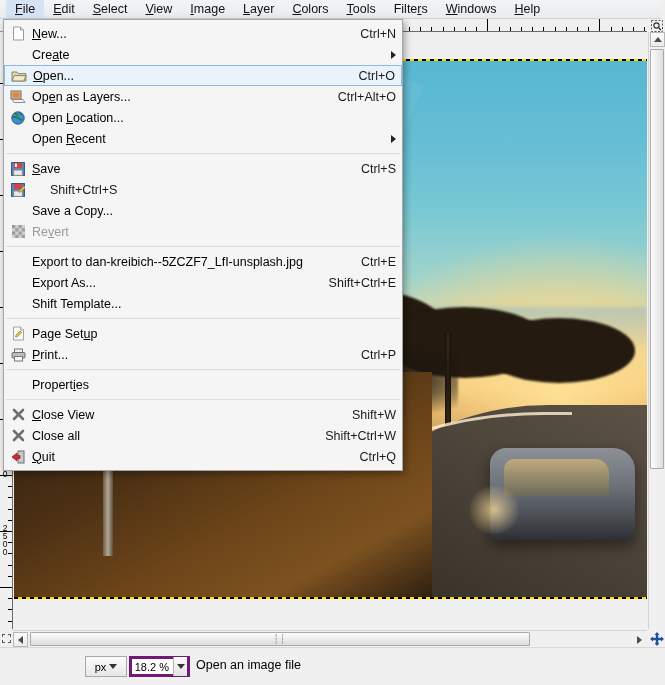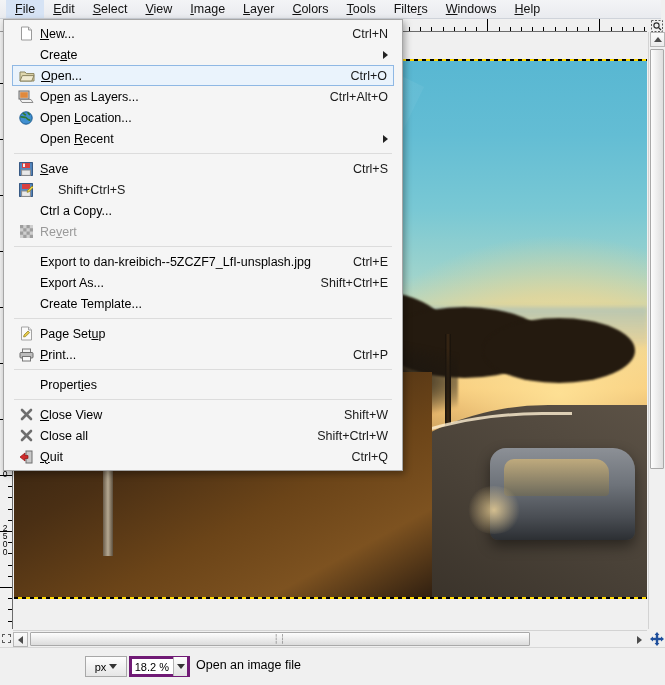--- a/index.html
+++ b/index.html
@@ -126,21 +126,21 @@
   .zoombox .zbtn{width:14px;height:19px;background:linear-gradient(to bottom,#fdfdfd,#e2e2e2);
      border-left:1px solid #b3b3b3;display:flex;align-items:center;justify-content:center;box-sizing:border-box;}
   .caret{width:0;height:0;border-left:4px solid transparent;border-right:4px solid transparent;border-top:5px solid #333;}
   .statustext{position:absolute;left:196px;top:10px;font-size:12.5px;color:#000;}
 
   
   .menu{
     position:absolute;left:3px;top:19px;width:400px;
     background:#f5f5f5;border:1px solid #a6a6a6;box-sizing:border-box;
     box-shadow:2px 3px 7px rgba(0,0,0,.35);
-    padding:3px 8px;z-index:60;
+    padding:3px 0;z-index:60;
   }
   .row{position:relative;display:flex;align-items:center;height:21px;padding:0 6px 0 0;cursor:default;}
   .row.hl{background:#eaf3fc;border:1px solid #8fb8e4;box-sizing:border-box;height:21px;}
   .row .ic{width:28px;min-width:28px;display:flex;align-items:center;justify-content:center;}
   .row .lbl{flex:1;font-size:12.5px;color:#000;white-space:nowrap;}
   .row .lbl u{text-decoration:underline;}
   .row .acc{font-size:12.5px;color:#1a1a1a;padding-left:18px;white-space:nowrap;}
   .row.disabled .lbl,.row.disabled .acc{color:#9a9a9a;}
   .row .sub{width:0;height:0;border-top:4px solid transparent;border-bottom:4px solid transparent;border-left:5px solid #222;margin-left:8px;}
   .sep{height:1px;background:#dcdcdc;margin:4px 2px;}
@@ -463,21 +463,21 @@
             <rect x="0.6" y="0.6" width="12.8" height="12.8" fill="#5588c0" stroke="#2c4f7c"></rect>
             <rect x="3" y="1" width="8" height="5" fill="#d94040"></rect>
             <rect x="2.6" y="8" width="8.8" height="5.4" fill="#e9e9e9" stroke="#8a8a8a"></rect>
             <path d="M8.5 7.5l4.5-4.5 1.4 1.4-4.5 4.5-1.8.4z" fill="#e8d24a" stroke="#8a7a1a" stroke-width=".7"></path>
           </svg>
         </span>
         <span class="acc">Shift+Ctrl+S</span>
       </div>
       <div class="row">
         <span class="ic"></span>
-        <span class="lbl">Ctrl a Copy...</span>
+        <span class="lbl">Save a Copy...</span>
       </div>
       <div class="row disabled">
         <span class="ic">
           <svg width="13" height="13" viewBox="0 0 12 12">
             <rect width="12" height="12" fill="#cfcfcf"></rect>
             <g fill="#9e9e9e">
               <rect x="0" y="0" width="3" height="3"></rect>
               <rect x="6" y="0" width="3" height="3"></rect>
               <rect x="3" y="3" width="3" height="3"></rect>
               <rect x="9" y="3" width="3" height="3"></rect>
@@ -496,21 +496,21 @@
         <span class="lbl">Export to dan-kreibich--5ZCZF7_LfI-unsplash.jpg</span>
         <span class="acc">Ctrl+E</span>
       </div>
       <div class="row">
         <span class="ic"></span>
         <span class="lbl">Export As...</span>
         <span class="acc">Shift+Ctrl+E</span>
       </div>
       <div class="row">
         <span class="ic"></span>
-        <span class="lbl">Create Template...</span>
+        <span class="lbl">Shift Template...</span>
       </div>
       <div class="sep"></div>
       <div class="row">
         <span class="ic">
           <svg width="15" height="15" viewBox="0 0 15 15">
             <path d="M2.5 1h7l3 3v10h-10z" fill="#fafafa" stroke="#a3a3a3"></path>
             <path d="M9.5 1v3h3" fill="#e8e8e8" stroke="#a3a3a3"></path>
             <path d="M5 9l4-4 1.6 1.6-4 4-2 .4z" fill="#e4c84a" stroke="#8d7c1c" stroke-width=".7"></path>
           </svg>
         </span>

